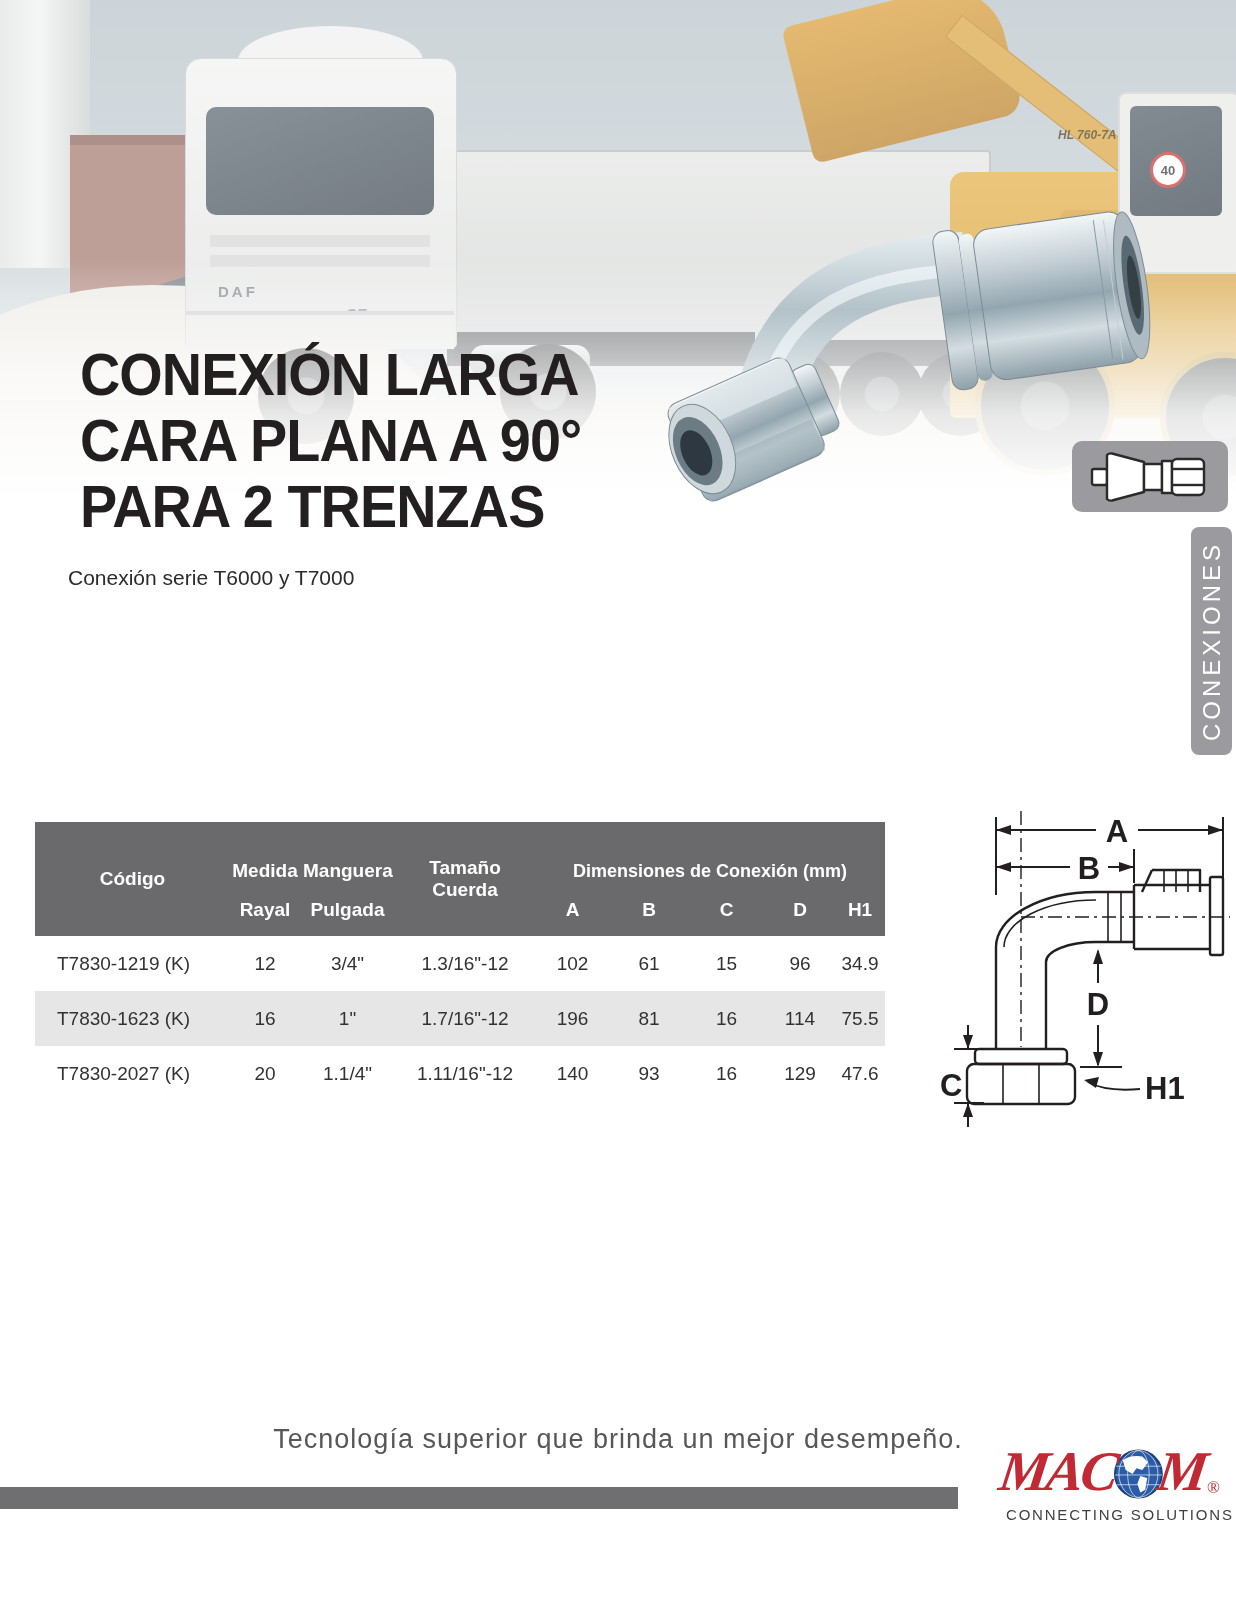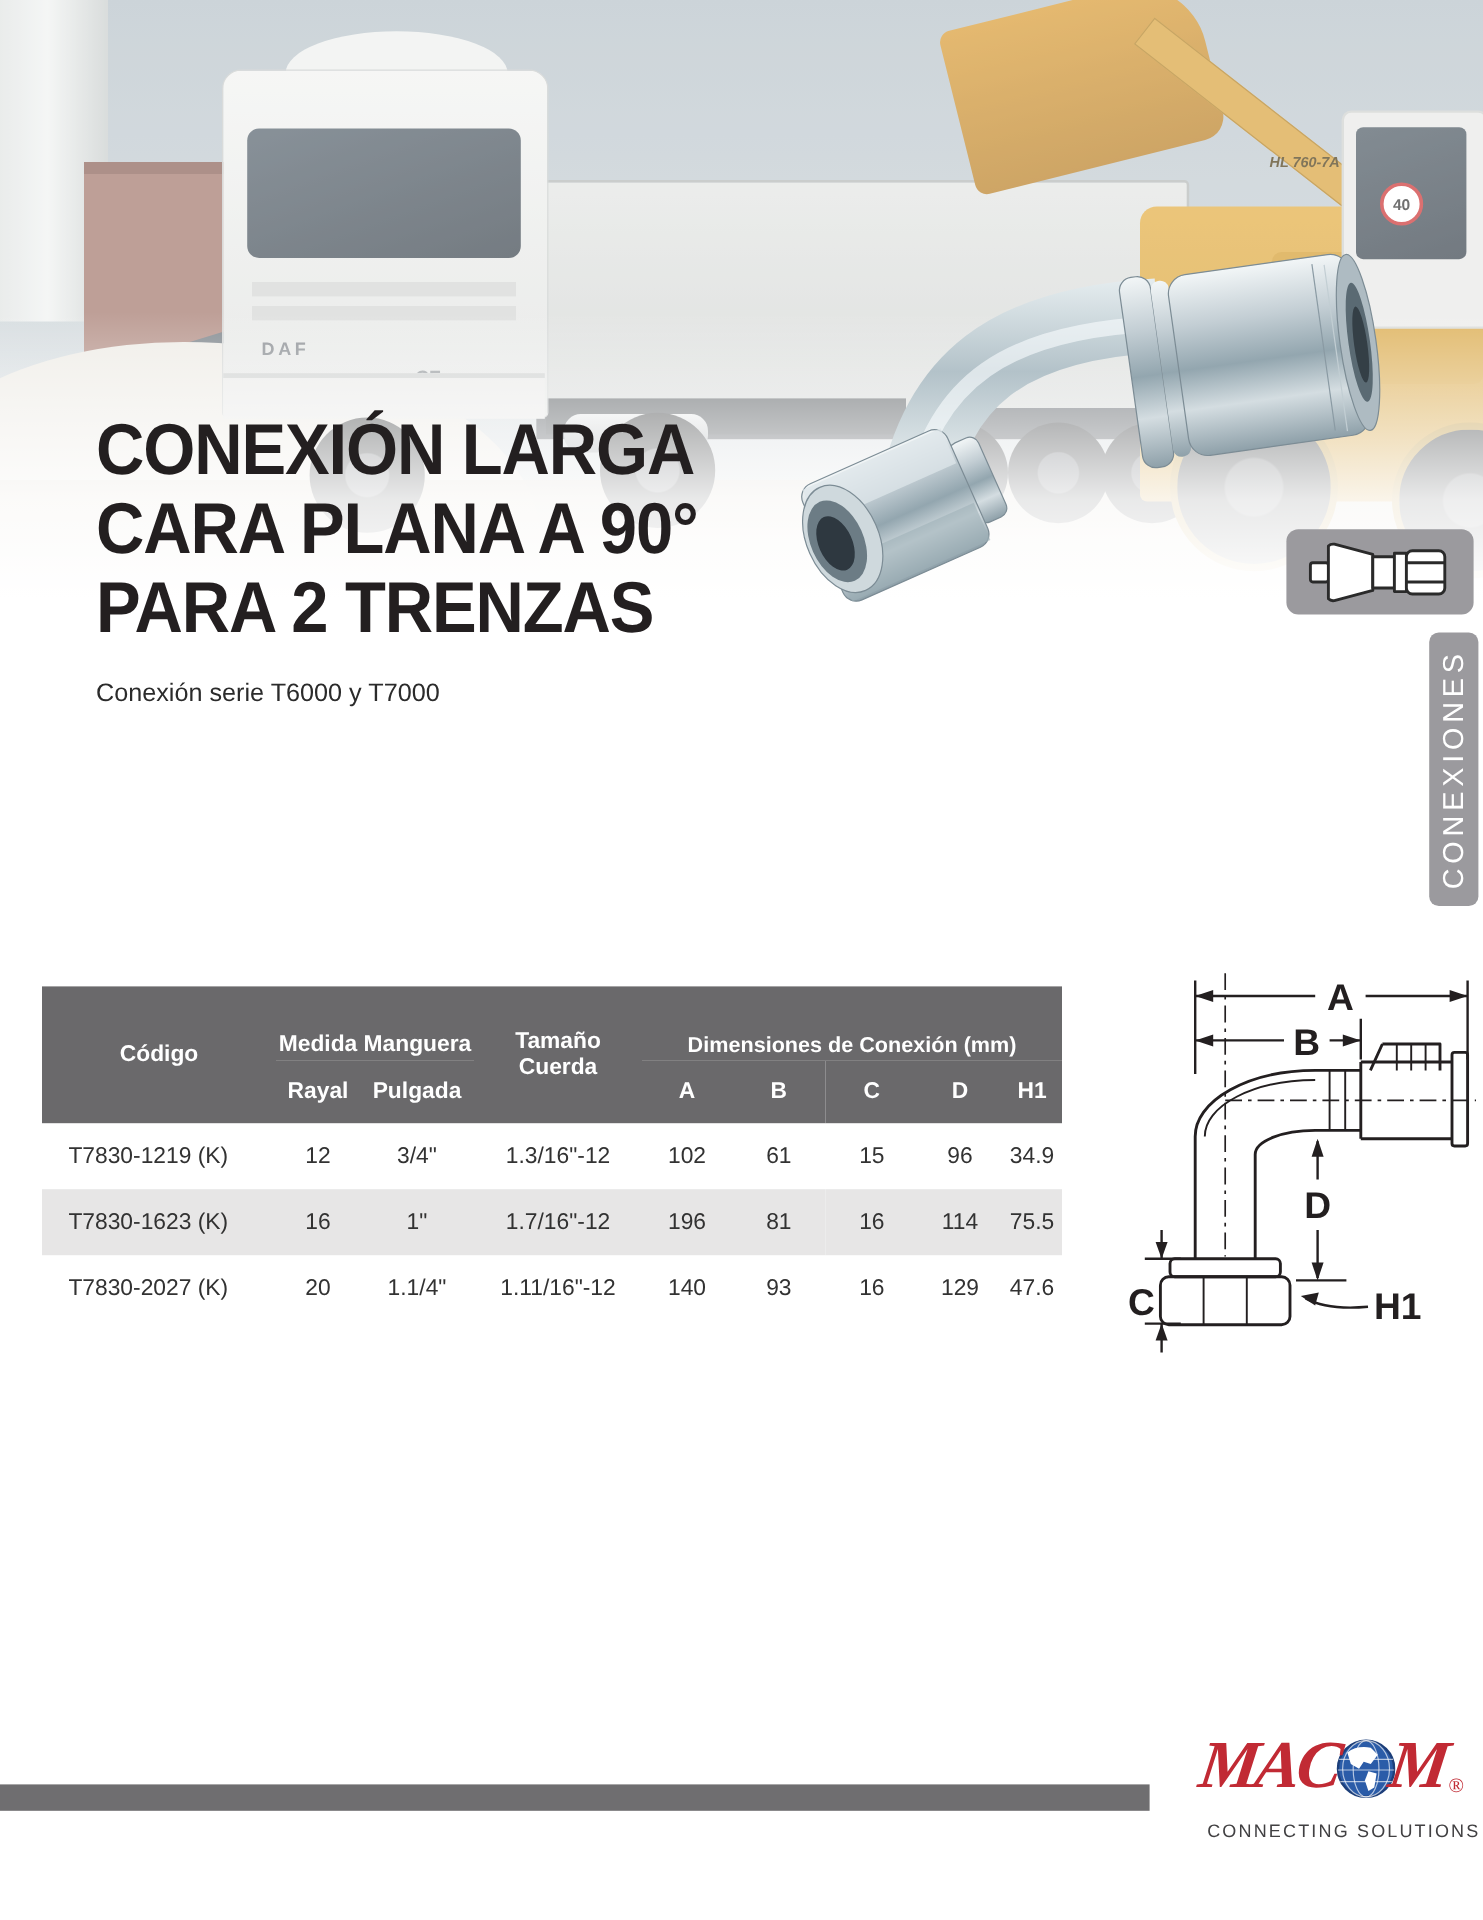--- a/index.html
+++ b/index.html
@@ -45,21 +45,21 @@
   .veil{left:0;top:0;width:100%;height:100%;background:rgba(255,255,255,.30);}
   .fade{left:0;top:0;width:100%;height:100%;
         background:linear-gradient(180deg,rgba(255,255,255,0) 50%,rgba(255,255,255,.85) 80%,#fff 96%);}
 
   
   .product{position:absolute;left:612px;top:166px;z-index:3;}
 
   
   .title{position:absolute;left:80px;top:302px;z-index:4;font-weight:bold;font-size:60px;line-height:66px;
          color:#231f20;letter-spacing:-1px;transform:scaleX(.93);transform-origin:left top;}
-  .subtitle{position:absolute;left:80px;top:542px;z-index:4;font-size:21px;line-height:30px;color:#2b2b2b;}
+  .subtitle{position:absolute;left:68px;top:542px;z-index:4;font-size:21px;line-height:30px;color:#2b2b2b;}
 
   
   .icon-tab{position:absolute;left:1072px;top:441px;width:156px;height:71px;background:#9b9a9e;border-radius:10px;
             display:flex;align-items:center;justify-content:center;z-index:5;}
   .side-tab{position:absolute;left:1191px;top:527px;width:41px;height:228px;background:#9b9a9e;border-radius:8px;
             display:flex;align-items:center;justify-content:center;z-index:5;}
   .side-tab span{writing-mode:vertical-rl;transform:rotate(180deg);color:#fff;font-size:24px;letter-spacing:4px;}
 
   
   table.spec{position:absolute;left:35px;top:822px;width:850px;border-collapse:collapse;table-layout:fixed;z-index:4;}
@@ -79,21 +79,21 @@
   
   .tagline{position:absolute;left:0;top:1424px;width:1236px;text-align:center;font-size:27px;
            letter-spacing:1px;color:#57575a;z-index:4;}
   .bar{position:absolute;left:0;top:1487px;width:958px;height:22px;background:#6f6e70;z-index:4;}
   .logo{position:absolute;left:1000px;top:1438px;width:220px;z-index:4;}
   .logo-row{display:flex;align-items:center;height:66px;}
   .logo-script{font-family:"Liberation Serif",serif;font-style:italic;font-weight:bold;color:#c12a34;
                font-size:56px;letter-spacing:-3px;transform:skewX(-8deg);line-height:60px;}
   .logo-globe{margin:6px -5px 0 -3px;}
   .logo-reg{color:#c12a34;font-size:17px;align-self:flex-end;margin:0 0 6px 2px;font-family:"Liberation Serif",serif;}
-  .logo-sub{font-size:15px;letter-spacing:1.8px;color:#414042;white-space:nowrap;margin-top:14px;margin-left:6px;}
+  .logo-sub{font-size:15px;letter-spacing:1.8px;color:#414042;white-space:nowrap;margin-top:2px;margin-left:6px;}
 </style>
 </head>
 <body>
 
 <div class="page">
 
   <div class="hero">
     <div class="sky"></div>
     <div class="silo"></div>
     <div class="building"></div>
@@ -323,20 +323,21 @@
       <line x1="101" y1="267" x2="101" y2="307" stroke-width="1.6"></line>
     </g>
 
     <text x="179" y="45" text-anchor="middle">A</text>
     <text x="151" y="82" text-anchor="middle">B</text>
     <text x="160" y="218" text-anchor="middle">D</text>
     <text x="2" y="299">C</text>
     <text x="207" y="302">H1</text>
   </svg>
 
+  <div class="tagline">Tecnología superior que brinda un mejor desempeño.</div>
   <div class="bar"></div>
 
   <div class="logo">
     <div class="logo-row">
       <span class="logo-script">MAC</span>
       <svg class="logo-globe" width="52" height="52" viewBox="0 0 52 52">
         <circle cx="26" cy="26" r="24" fill="#2b5ca8" stroke="#1d3f7a" stroke-width="2"></circle>
         <g stroke="rgba(255,255,255,.65)" stroke-width="1" fill="none">
           <ellipse cx="26" cy="26" rx="11" ry="24"></ellipse>
           <ellipse cx="26" cy="26" rx="20" ry="24"></ellipse>

